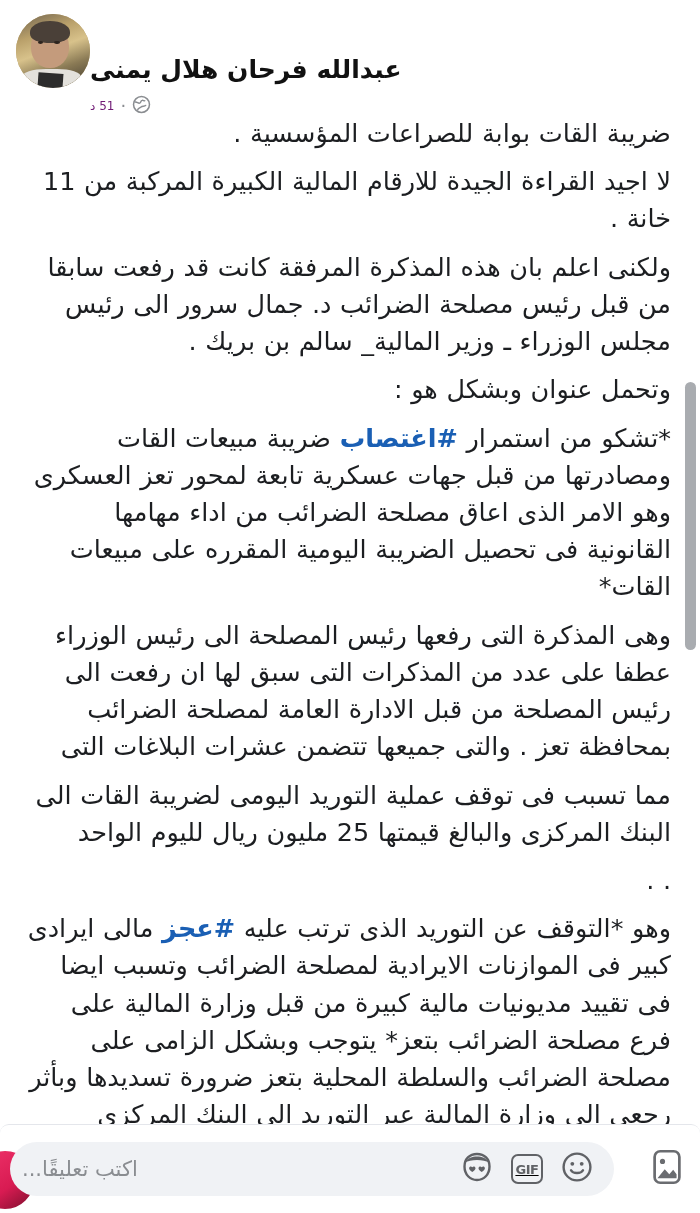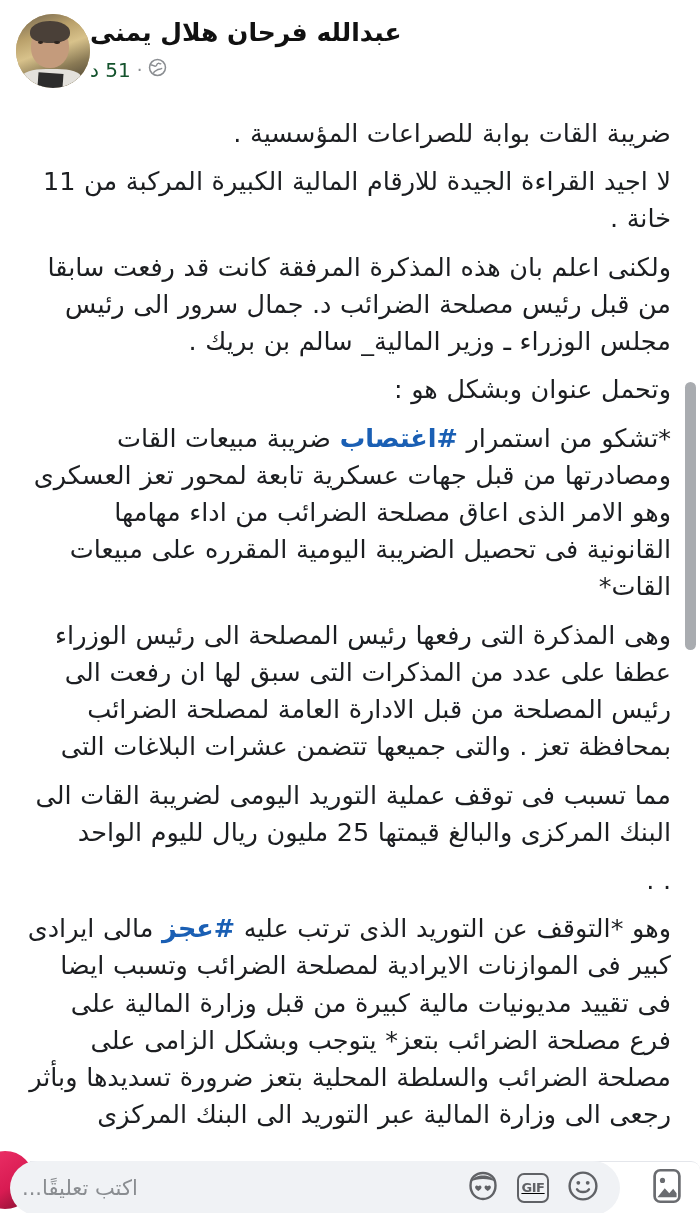--- a/index.html
+++ b/index.html
@@ -90,31 +90,32 @@
     padding-right: 12px;
     padding-top: 10px;
   }
   .author-name {
     font-size: 25px;
     font-weight: 700;
     color: #111111;
     line-height: 1.22;
     letter-spacing: 0;
     white-space: nowrap;
+    margin-top: 37px;
   }
   .meta-line {
     display: flex;
     flex-direction: row;
     align-items: center;
     gap: 6px;
     margin-top: 9px;
   }
   .meta-time {
-    font-size: 20px;
-    color: #14532d;
+    font-size: 12px;
+    color: #701a75;
     direction: rtl;
   }
   .meta-dot {
     font-size: 18px;
     color: #8a8d91;
     line-height: 1;
   }
   .globe-icon { display: block; }
 
   .more-menu {
@@ -172,28 +173,28 @@
     background: #a9acb0;
     border-radius: 6px;
   }
 
   
   .comment-bar-wrap {
     position: absolute;
     left: 0;
     bottom: 0;
     width: 700px;
-    height: 52px;
+    height: 89px;
     background: #ffffff;
     border-top: 1px solid #e4e6eb;
     display: flex;
     flex-direction: row;
     align-items: center;
     padding: 0 10px;
-    gap: 16px;
+    gap: 22px;
     border-radius: 9px;
   }
   .commenter-avatar {
     position: absolute;
     left: -26px;
     bottom: 2px;
     width: 62px;
     height: 62px;
     border-radius: 50%;
     background: linear-gradient(145deg, #f0346b 0%, #d81b52 60%, #7a0f2c 100%);

